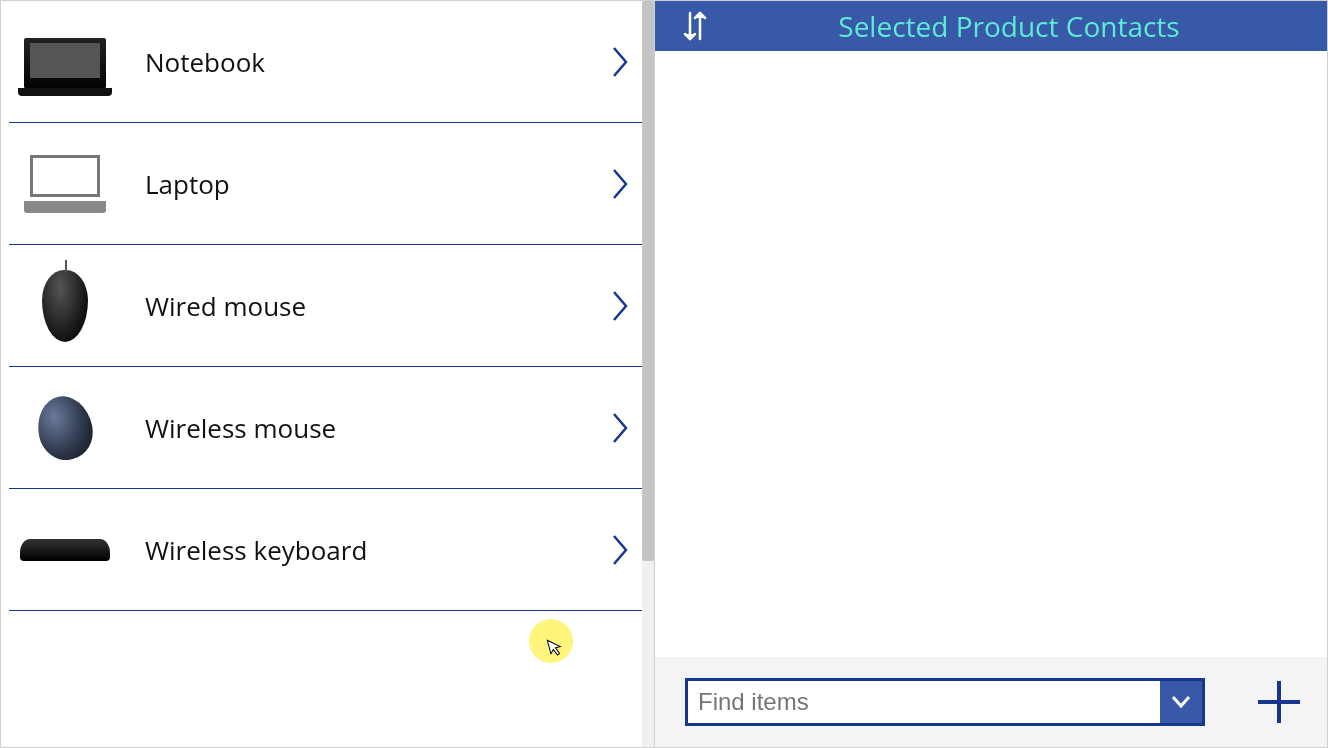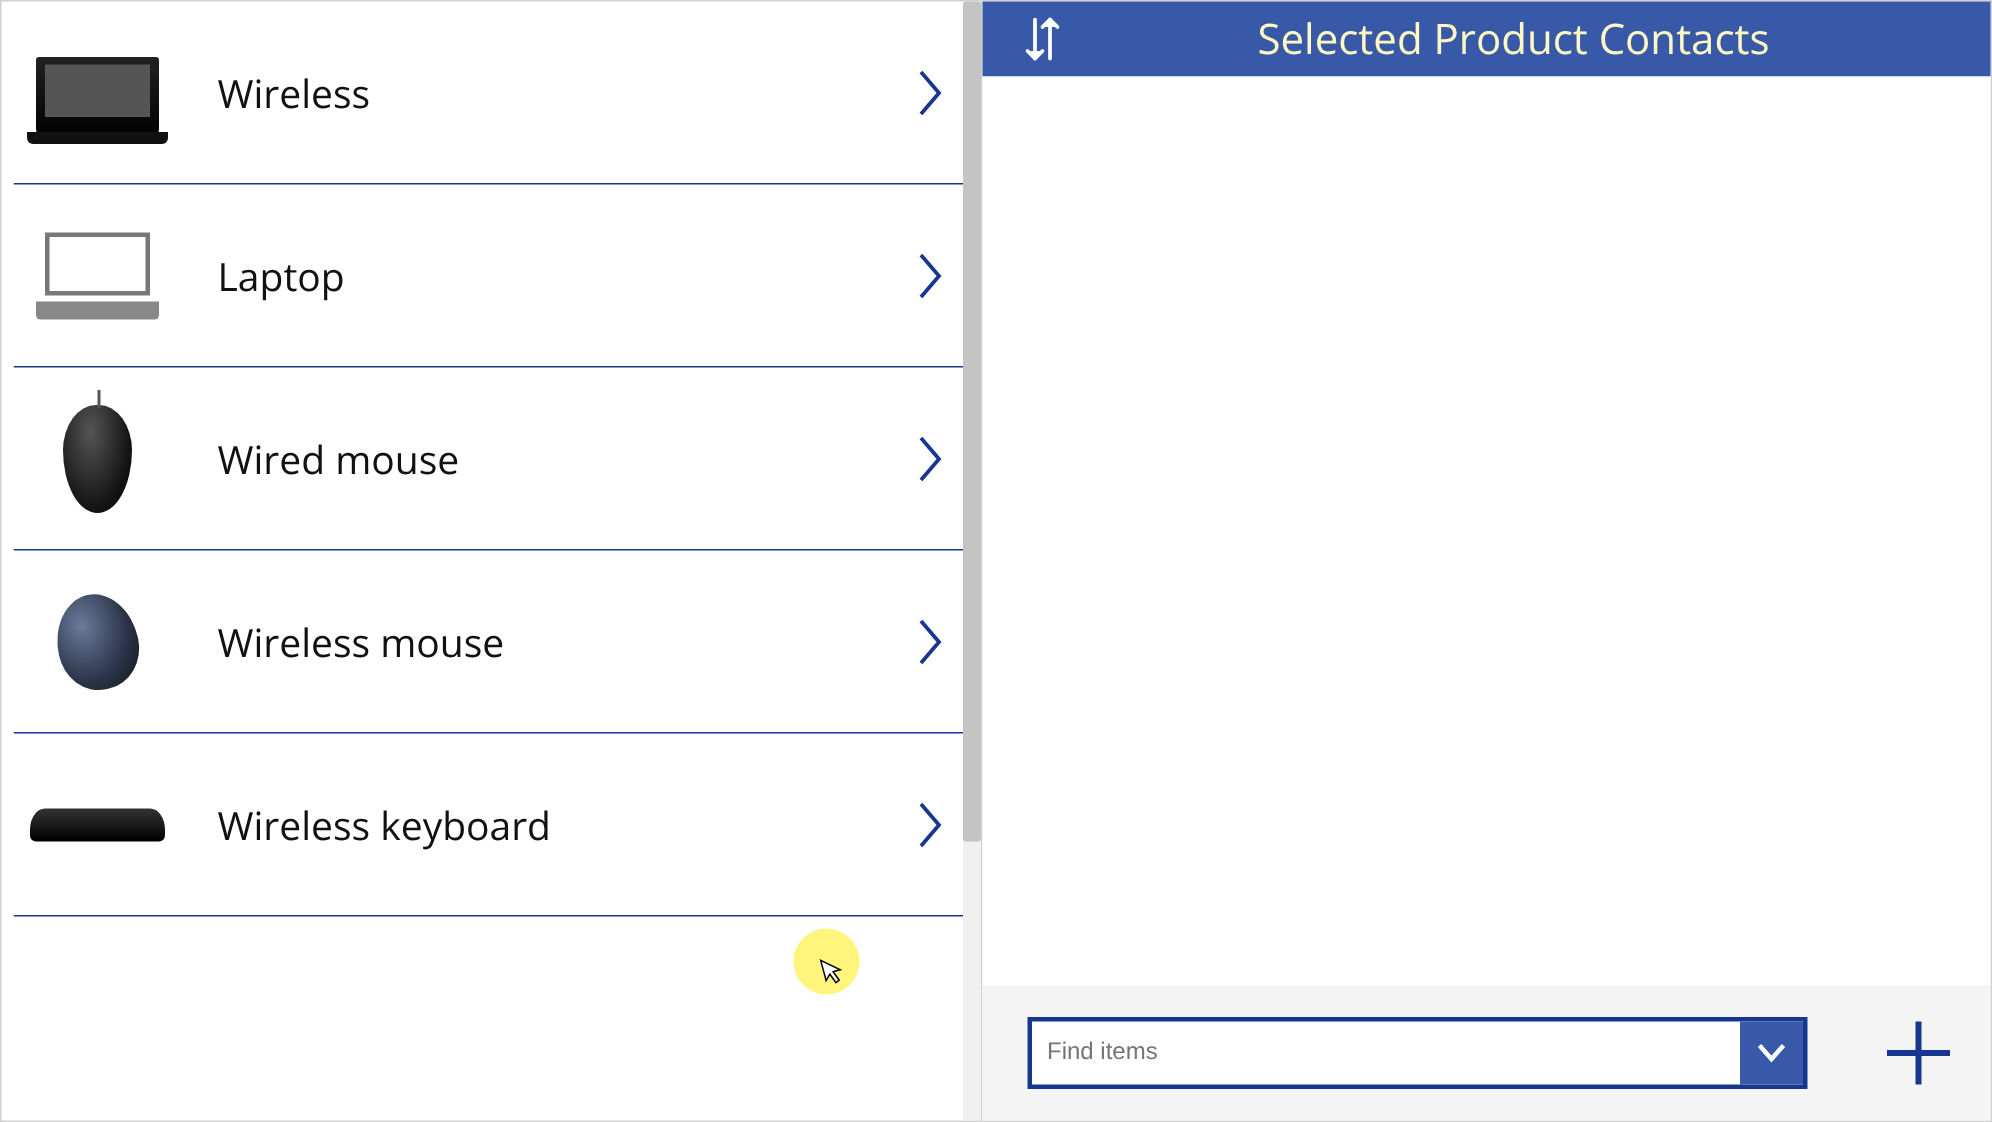--- a/index.html
+++ b/index.html
@@ -17,27 +17,27 @@
   .chevron-right { width:16px; height:32px; }
 
   
   .left-scroll { position:absolute; top:0; right:0; width:12px; height:100%; background:#f0f0f0; }
   .left-thumb { position:absolute; top:0; left:0; right:0; height:560px; background:#c4c4c4; border-radius:2px; }
 
   
   .right-panel { flex:1; height:100%; position:relative; background:#fff; border:1px solid #d0d0d0; border-left:none; }
   .header-bar { height:50px; background:#3858a8; display:flex; align-items:center; padding-left:20px; }
   .sort-icon { width:40px; height:40px; display:flex; align-items:center; justify-content:center; cursor:pointer; }
-  .header-title { flex:1; text-align:center; color:#fef9c3; font-size:28px; padding-right:24px; }
+  .header-title { flex:1; text-align:center; color:#5eead4; font-size:28px; padding-right:24px; }
 
   .contacts-body { position:absolute; top:50px; left:0; right:0; bottom:90px; background:#fff; }
 
   .bottom-bar { position:absolute; left:0; right:0; bottom:0; height:90px; background:#f4f4f4; display:flex; align-items:center; padding:0 20px; }
   .find-box { flex:0 0 520px; height:48px; border:3px solid #17368f; display:flex; align-items:stretch; background:#fff; margin-left:10px; }
-  .find-input { flex:1; border:none; outline:none; font-size:16px; color:#888; padding:0 10px; background:transparent; }
+  .find-input { flex:1; border:none; outline:none; font-size:24px; color:#888; padding:0 10px; background:transparent; }
   .find-dd { width:42px; background:#3858a8; display:flex; align-items:center; justify-content:center; cursor:pointer; }
   .plus-btn { margin-left:auto; width:56px; height:56px; display:flex; align-items:center; justify-content:center; cursor:pointer; }
 
   
   .cursor-spot { position:absolute; width:44px; height:44px; border-radius:50%; background:rgba(255,240,80,0.75); left:528px; top:618px; pointer-events:none; z-index:50; }
   .cursor-arrow { position:absolute; left:548px; top:636px; z-index:51; font-size:18px; color:#000; pointer-events:none; transform:rotate(-15deg); }
   .ph-notebook { width:82px; height:54px; background:linear-gradient(#222,#000); border-radius:2px 2px 6px 6px; position:relative; }
   .ph-notebook::before { content:""; position:absolute; top:5px; left:6px; right:6px; bottom:14px; background:#555; }
   .ph-notebook::after { content:""; position:absolute; left:-6px; right:-6px; bottom:-4px; height:8px; background:#111; border-radius:0 0 4px 4px; }
 
@@ -59,21 +59,21 @@
 
 <div class="app">
 
   <div class="left-panel">
     <div class="product-list">
 
       <div class="product-item">
         <div class="img-box">
             <div class="ph-notebook"></div>
           </div>
-        <div class="product-label">Wireless</div>
+        <div class="product-label">Notebook</div>
         <div class="chevron-box">
           <svg class="chevron-right" viewBox="0 0 16 32">
               <polyline points="2,2 14,16 2,30" fill="none" stroke="#17368f" stroke-width="2.5"></polyline>
             </svg>
         </div>
       </div>
 
       <div class="product-item">
         <div class="img-box">
             <div class="ph-laptop">

